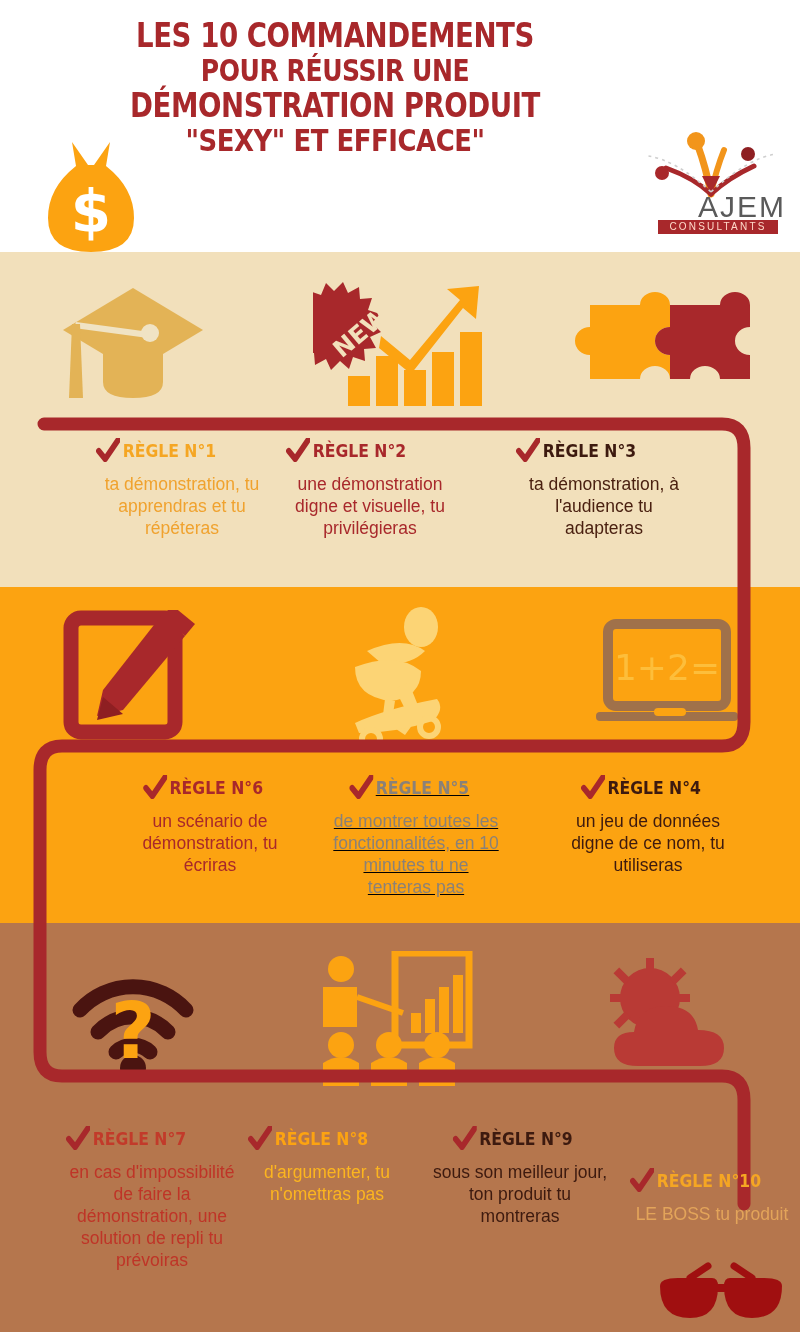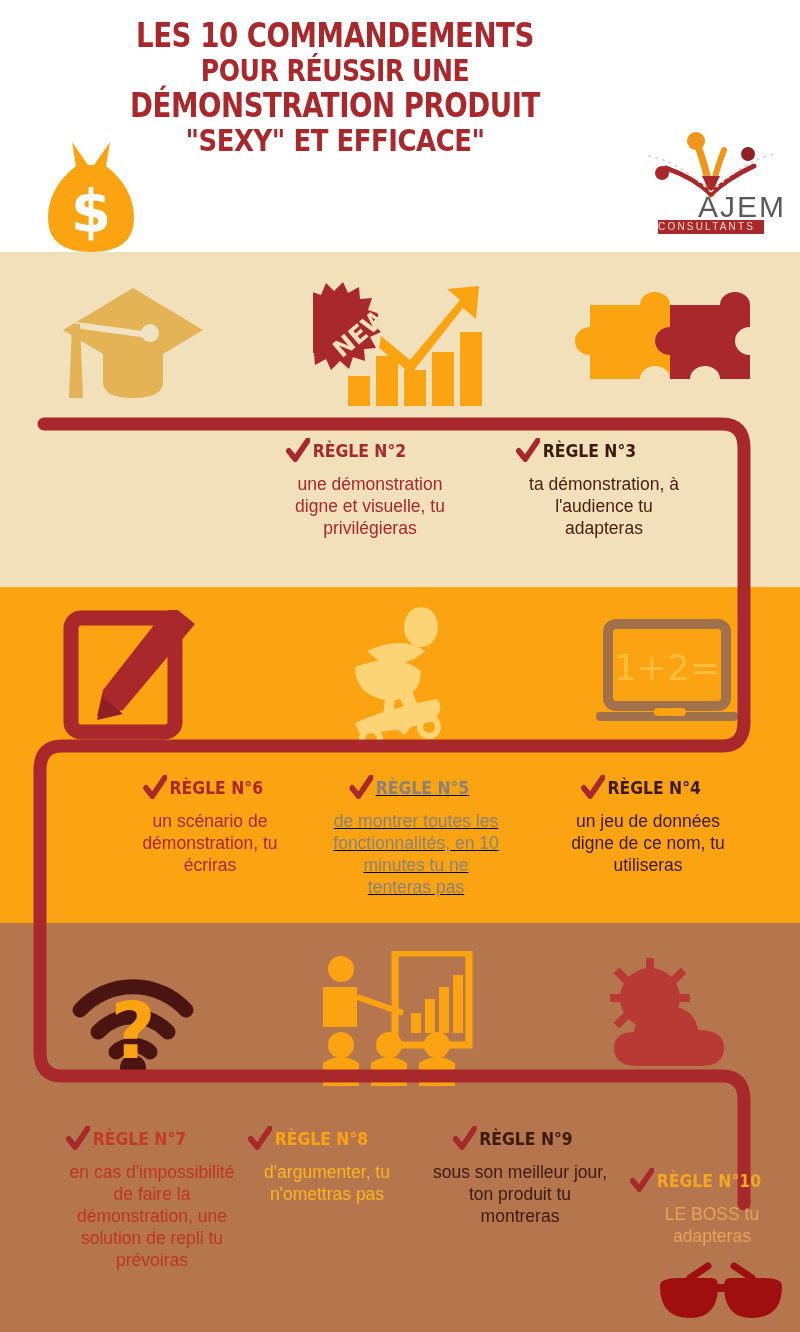--- a/index.html
+++ b/index.html
@@ -34,22 +34,22 @@
   .moneybag{position:absolute;left:48px;top:140px;width:86px;height:112px;}
 
   
   .logo{position:absolute;left:636px;top:132px;width:150px;height:112px;}
   .logo-word{
     position:absolute;left:0;top:58px;width:150px;text-align:right;
     font-family:"Liberation Sans", sans-serif;
     font-size:30px;letter-spacing:2px;color:#5a5a5a;font-weight:300;
   }
   .logo-sub{
-    position:absolute;left:22px;top:88px;width:106px;height:14px;
-    background:#a8282b;color:#ffd9c9;text-align:left;
+    position:absolute;left:22px;top:88px;width:120px;height:14px;
+    background:#a8282b;color:#ffd9c9;text-align:center;
     font-size:10px;letter-spacing:2.2px;line-height:14px;
     font-family:"Liberation Sans", sans-serif;
   }
 
   
   .band{position:absolute;left:0;width:800px;}
   .band1{top:252px;height:335px;background:#f2e0bb;}
   .band2{top:587px;height:336px;background:#fca311;}
   .band3{top:923px;height:409px;background:#b5764d;}
 
@@ -257,20 +257,31 @@
              Q744 494 722 494
              L62 494
              Q40 494 40 518
              L40 800
              Q40 824 62 824
              L722 824
              Q744 824 744 848
              L744 952" fill="none" stroke="#a8282b" stroke-width="13" stroke-linecap="round"></path>
   </svg>
 
+  <div class="rulecard" style="left:96px;top:438px;width:172px;">
+    <div class="rulehead">
+      <span class="check">
+        <svg width="26" height="26" viewBox="0 0 26 26">
+            <path d="M3 13 L10 21 L24 2" stroke="#a8282b" stroke-width="6" fill="none" stroke-linecap="round" stroke-linejoin="round"></path>
+          </svg>
+      </span>
+      <span style="color:#f5a623">Règle n°1</span>
+    </div>
+    <div class="rulebody" style="color:#f0a22e">ta démonstration, tu apprendras et tu répéteras</div>
+  </div>
 
   <div class="rulecard" style="left:286px;top:438px;width:168px;">
     <div class="rulehead">
       <span class="check">
         <svg width="26" height="26" viewBox="0 0 26 26">
             <path d="M3 13 L10 21 L24 2" stroke="#a8282b" stroke-width="6" fill="none" stroke-linecap="round" stroke-linejoin="round"></path>
           </svg>
       </span>
       <span style="color:#a8282b">Règle n°2</span>
     </div>
@@ -363,21 +374,21 @@
 
   <div class="rulecard" style="left:630px;top:1168px;width:164px;">
     <div class="rulehead">
       <span class="check">
         <svg width="26" height="26" viewBox="0 0 26 26">
             <path d="M3 13 L10 21 L24 2" stroke="#a8282b" stroke-width="6" fill="none" stroke-linecap="round" stroke-linejoin="round"></path>
           </svg>
       </span>
       <span style="color:#f5a623">Règle n°10</span>
     </div>
-    <div class="rulebody" style="color:#e3a45a">LE BOSS tu adapteras</div>
+    <div class="rulebody" style="color:#e3a45a">LE BOSS tu produit</div>
   </div>
 
   <div style="position:absolute;left:656px;top:1262px;width:130px;height:70px;">
     <svg width="130" height="70" viewBox="0 0 130 70">
       <path d="M34 16 L52 4" stroke="#a00f10" stroke-width="7" fill="none" stroke-linecap="round"></path>
       <path d="M96 16 L78 4" stroke="#a00f10" stroke-width="7" fill="none" stroke-linecap="round"></path>
       <path d="M4 24 Q4 16 22 16 L56 16 Q62 16 62 24 Q62 56 34 56 Q4 56 4 24 Z" fill="#a00f10"></path>
       <path d="M126 24 Q126 16 108 16 L74 16 Q68 16 68 24 Q68 56 96 56 Q126 56 126 24 Z" fill="#a00f10"></path>
       <rect x="56" y="22" width="18" height="8" fill="#a00f10"></rect>
     </svg>

